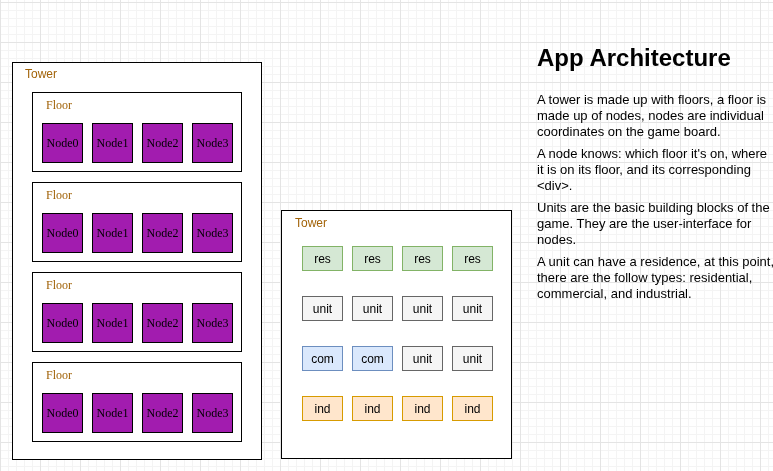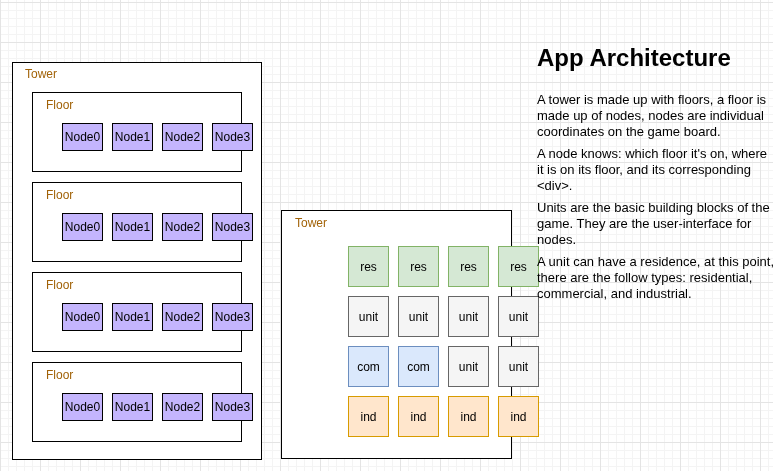--- a/index.html
+++ b/index.html
@@ -32,45 +32,44 @@
     position: absolute;
     font-size: 12px;
     line-height: 15px;
     color: #a16207;
     white-space: nowrap;
   }
   .floor {
     position: absolute;
     background: #ffffff;
     border: 1.5px solid #000000;
+    font-family: Liberation Serif, serif;
   }
   .node {
     position: absolute;
     width: 41px;
-    height: 28px;
-    background: #c4b5fd;
+    height: 40px;
+    background: #a21caf;
     border: 1.5px solid #000000;
     display: flex;
     align-items: center;
     justify-content: center;
     font-size: 12px;
     white-space: nowrap;
-    margin-left: 20px;
   }
   .cell {
     position: absolute;
     width: 41px;
-    height: 41px;
+    height: 25px;
     border: 1.5px solid #666666;
     background: #f5f5f5;
     display: flex;
     align-items: center;
     justify-content: center;
     font-size: 12px;
-    margin-left: 46px;
   }
 
   
   .notes {
     position: absolute;
     left: 537px;
     top: 44px;
     width: 240px;
   }
   .notes h1 {

